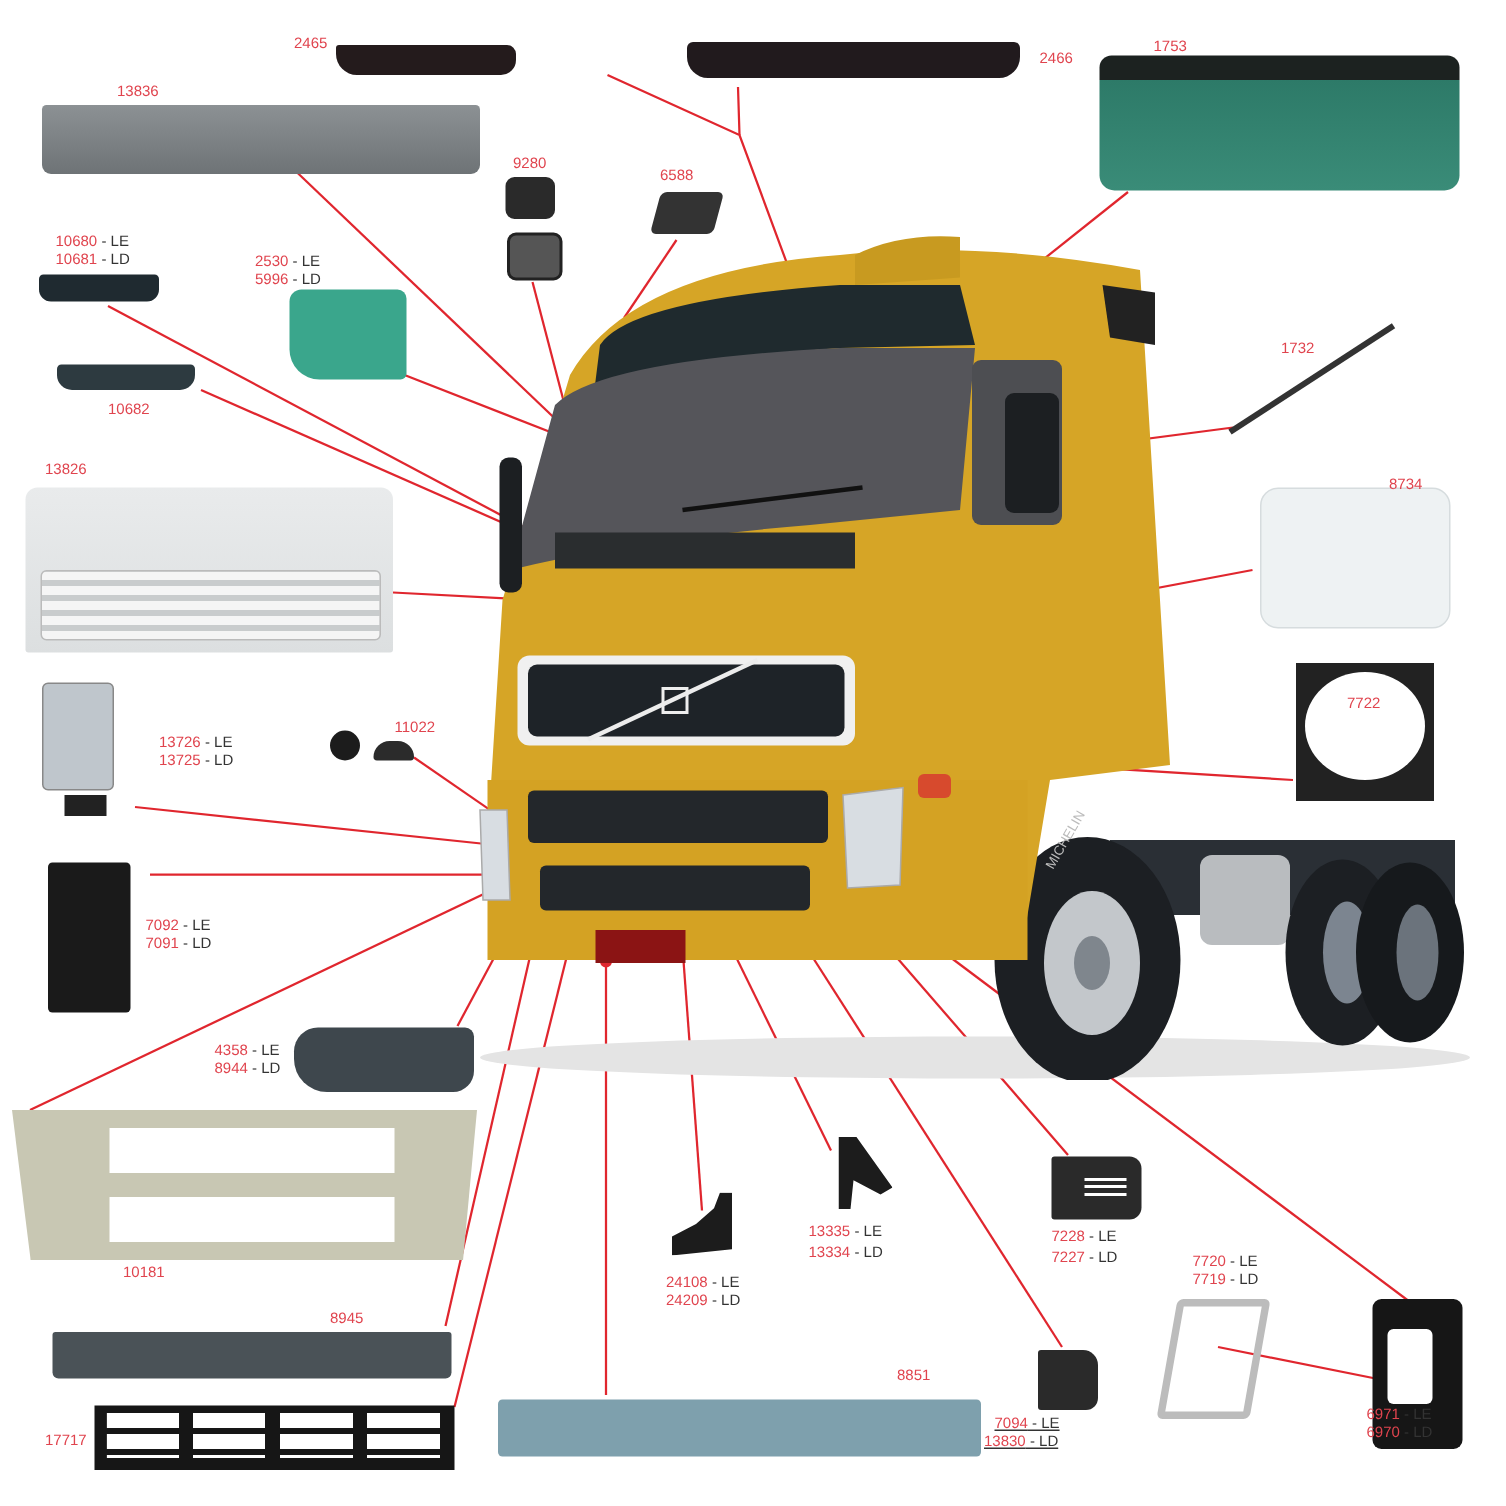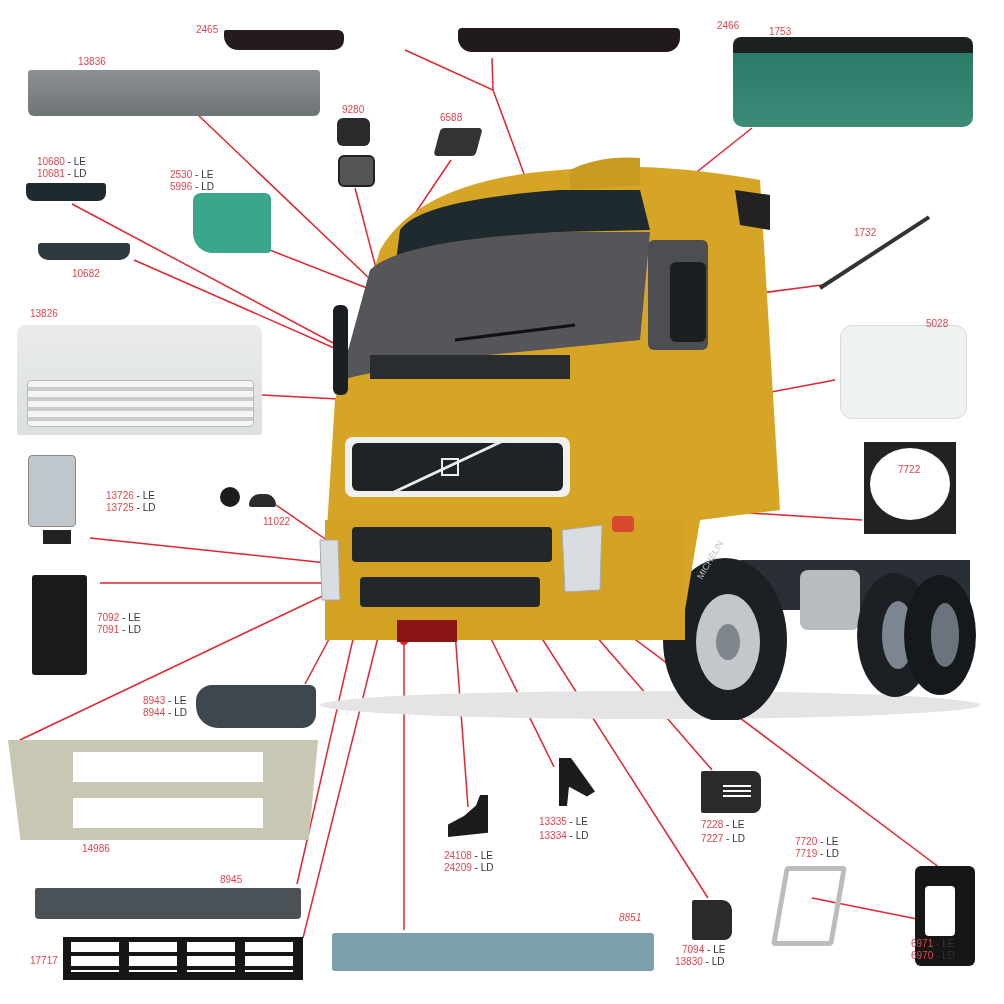--- a/index.html
+++ b/index.html
@@ -214,68 +214,68 @@
 
 <div class="part" style="left:692px;top:900px;width:40px;height:40px;background:#2a2a2a;border-radius:2px 10px 8px 2px;"></div>
 
 <div class="part" style="left:778px;top:866px;width:62px;height:80px;border:5px solid #bcbcbc;border-radius:4px;transform:skewX(-10deg);box-sizing:border-box;"></div>
 
 <div class="part" style="left:915px;top:866px;width:60px;height:100px;background:#161616;border-radius:6px;">
   <div style="position:absolute;left:10px;top:20px;width:30px;height:50px;background:#fff;border-radius:4px;"></div>
 </div>
 
 <div class="lbl" style="left:196px;top:24px;"><span class="num">2465</span></div>
-<div class="lbl" style="left:693px;top:20px;margin-left:24px;"><span class="num">2466</span></div>
+<div class="lbl" style="left:693px;top:34px;"><span class="num">2466</span></div>
 <div class="lbl" style="left:769px;top:26px;"><span class="num">1753</span></div>
 <div class="lbl" style="left:78px;top:56px;"><span class="num">13836</span></div>
 <div class="lbl" style="left:342px;top:104px;"><span class="num">9280</span></div>
 <div class="lbl" style="left:440px;top:112px;"><span class="num">6588</span></div>
 <div class="lbl" style="left:37px;top:156px;">
   <div><span class="num">10680</span><span class="sfx"> - LE</span></div>
   <div><span class="num">10681</span><span class="sfx"> - LD</span></div>
 </div>
 <div class="lbl" style="left:170px;top:169px;">
   <div><span class="num">2530</span><span class="sfx"> - LE</span></div>
   <div><span class="num">5996</span><span class="sfx"> - LD</span></div>
 </div>
 <div class="lbl" style="left:72px;top:268px;"><span class="num">10682</span></div>
 <div class="lbl" style="left:854px;top:227px;"><span class="num">1732</span></div>
 <div class="lbl" style="left:30px;top:308px;"><span class="num">13826</span></div>
-<div class="lbl" style="left:926px;top:318px;"><span class="num">5028</span></div>
+<div class="lbl" style="left:926px;top:318px;"><span class="num">8734</span></div>
 <div class="lbl" style="left:898px;top:464px;"><span class="num">7722</span></div>
 <div class="lbl" style="left:106px;top:490px;">
   <div><span class="num">13726</span><span class="sfx"> - LE</span></div>
   <div><span class="num">13725</span><span class="sfx"> - LD</span></div>
 </div>
-<div class="lbl" style="left:263px;top:480px;margin-top:36px;"><span class="num">11022</span></div>
+<div class="lbl" style="left:263px;top:480px;"><span class="num">11022</span></div>
 <div class="lbl" style="left:97px;top:612px;">
   <div><span class="num">7092</span><span class="sfx"> - LE</span></div>
   <div><span class="num">7091</span><span class="sfx"> - LD</span></div>
 </div>
 <div class="lbl" style="left:143px;top:695px;">
-  <div><span class="num">8943</span><span class="sfx"> - LE</span></div>
+  <div><span class="num">4358</span><span class="sfx"> - LE</span></div>
   <div><span class="num">8944</span><span class="sfx"> - LD</span></div>
 </div>
-<div class="lbl" style="left:82px;top:843px;"><span class="num">14986</span></div>
+<div class="lbl" style="left:82px;top:843px;"><span class="num">10181</span></div>
 <div class="lbl" style="left:220px;top:874px;"><span class="num">8945</span></div>
 <div class="lbl" style="left:30px;top:955px;"><span class="num">17717</span></div>
 <div class="lbl" style="left:444px;top:850px;">
   <div><span class="num">24108</span><span class="sfx"> - LE</span></div>
   <div><span class="num">24209</span><span class="sfx"> - LD</span></div>
 </div>
 <div class="lbl" style="left:539px;top:816px;">
   <div style="margin-bottom:2px"><span class="num">13335</span><span class="sfx"> - LE</span></div>
   <div><span class="num">13334</span><span class="sfx"> - LD</span></div>
 </div>
-<div class="lbl" style="left:619px;top:912px;font-style:italic;"><span class="num">8851</span></div>
+<div class="lbl" style="left:598px;top:912px;"><span class="num">8851</span></div>
 <div class="lbl" style="left:701px;top:819px;">
   <div style="margin-bottom:2px"><span class="num">7228</span><span class="sfx"> - LE</span></div>
   <div><span class="num">7227</span><span class="sfx"> - LD</span></div>
 </div>
-<div class="lbl" style="left:675px;top:944px;">
+<div class="lbl" style="left:656px;top:944px;text-decoration:underline;">
   <div style="padding-left:7px"><span class="num">7094</span><span class="sfx"> - LE</span></div>
   <div><span class="num">13830</span><span class="sfx"> - LD</span></div>
 </div>
 <div class="lbl" style="left:795px;top:836px;">
   <div><span class="num">7720</span><span class="sfx"> - LE</span></div>
   <div><span class="num">7719</span><span class="sfx"> - LD</span></div>
 </div>
 <div class="lbl" style="left:864px;top:938px;margin-left:47px;">
   <div><span class="num">6971</span><span class="sfx"> - LE</span></div>
   <div><span class="num">6970</span><span class="sfx"> - LD</span></div>

